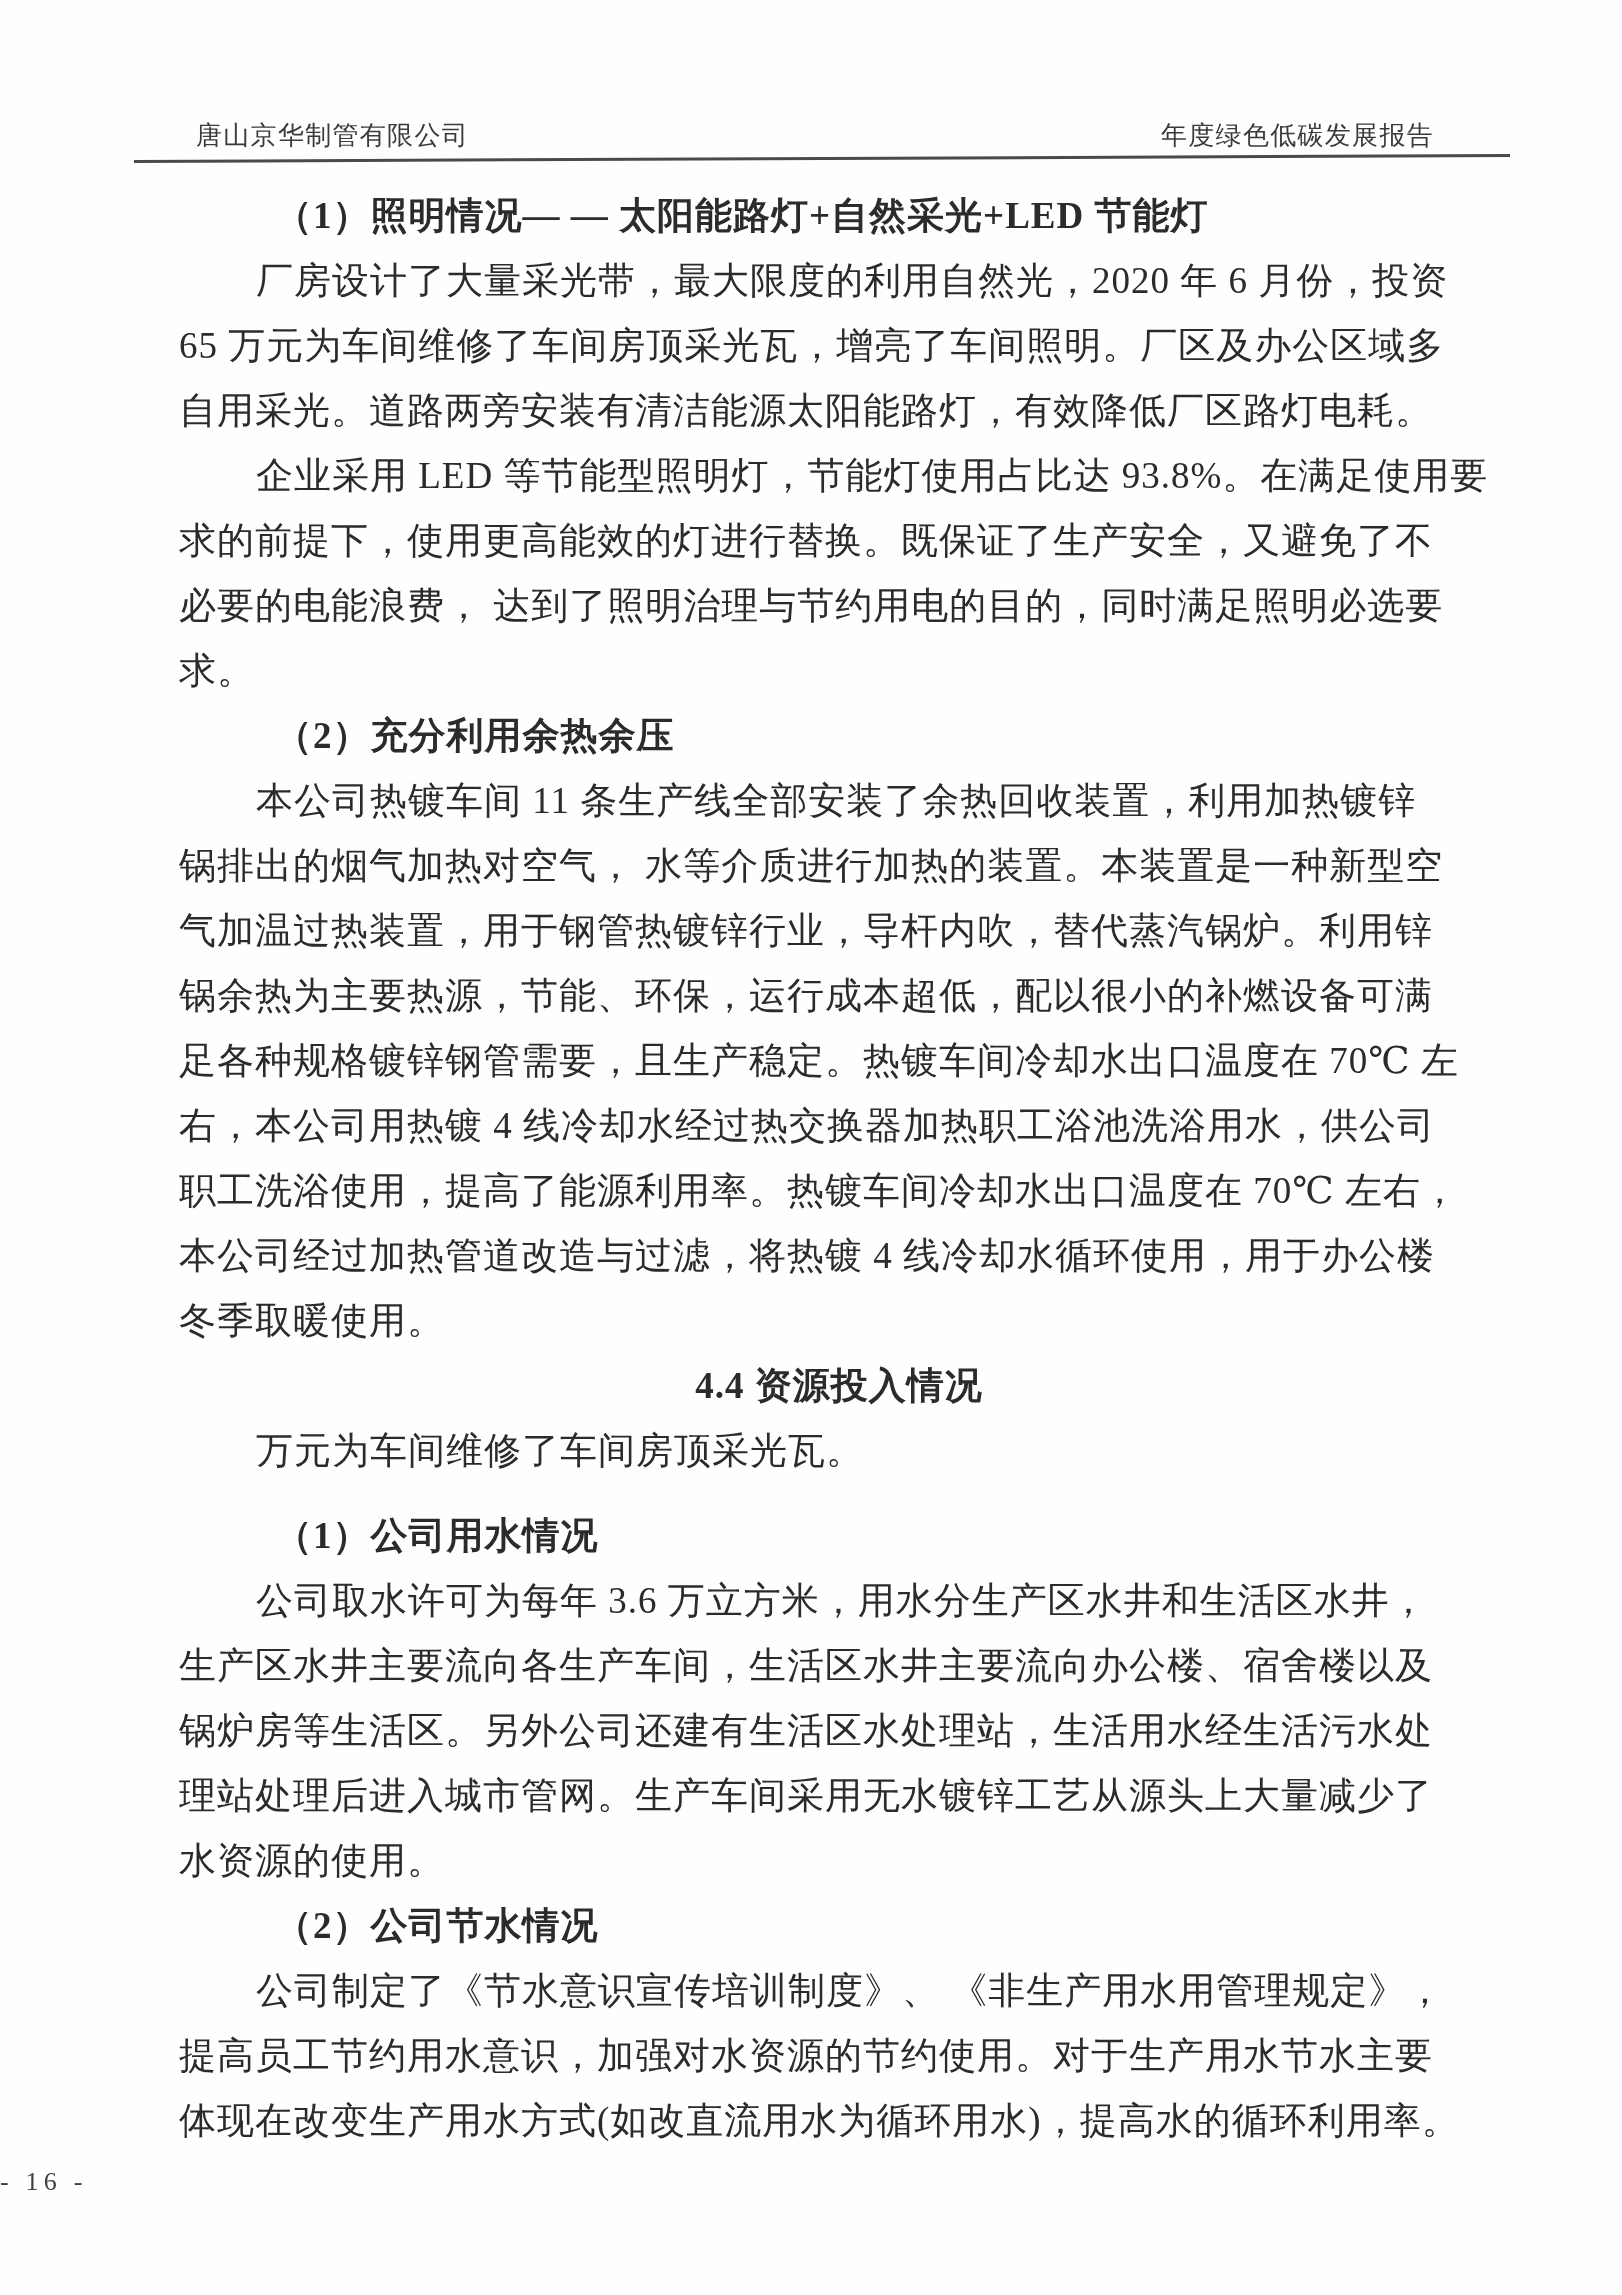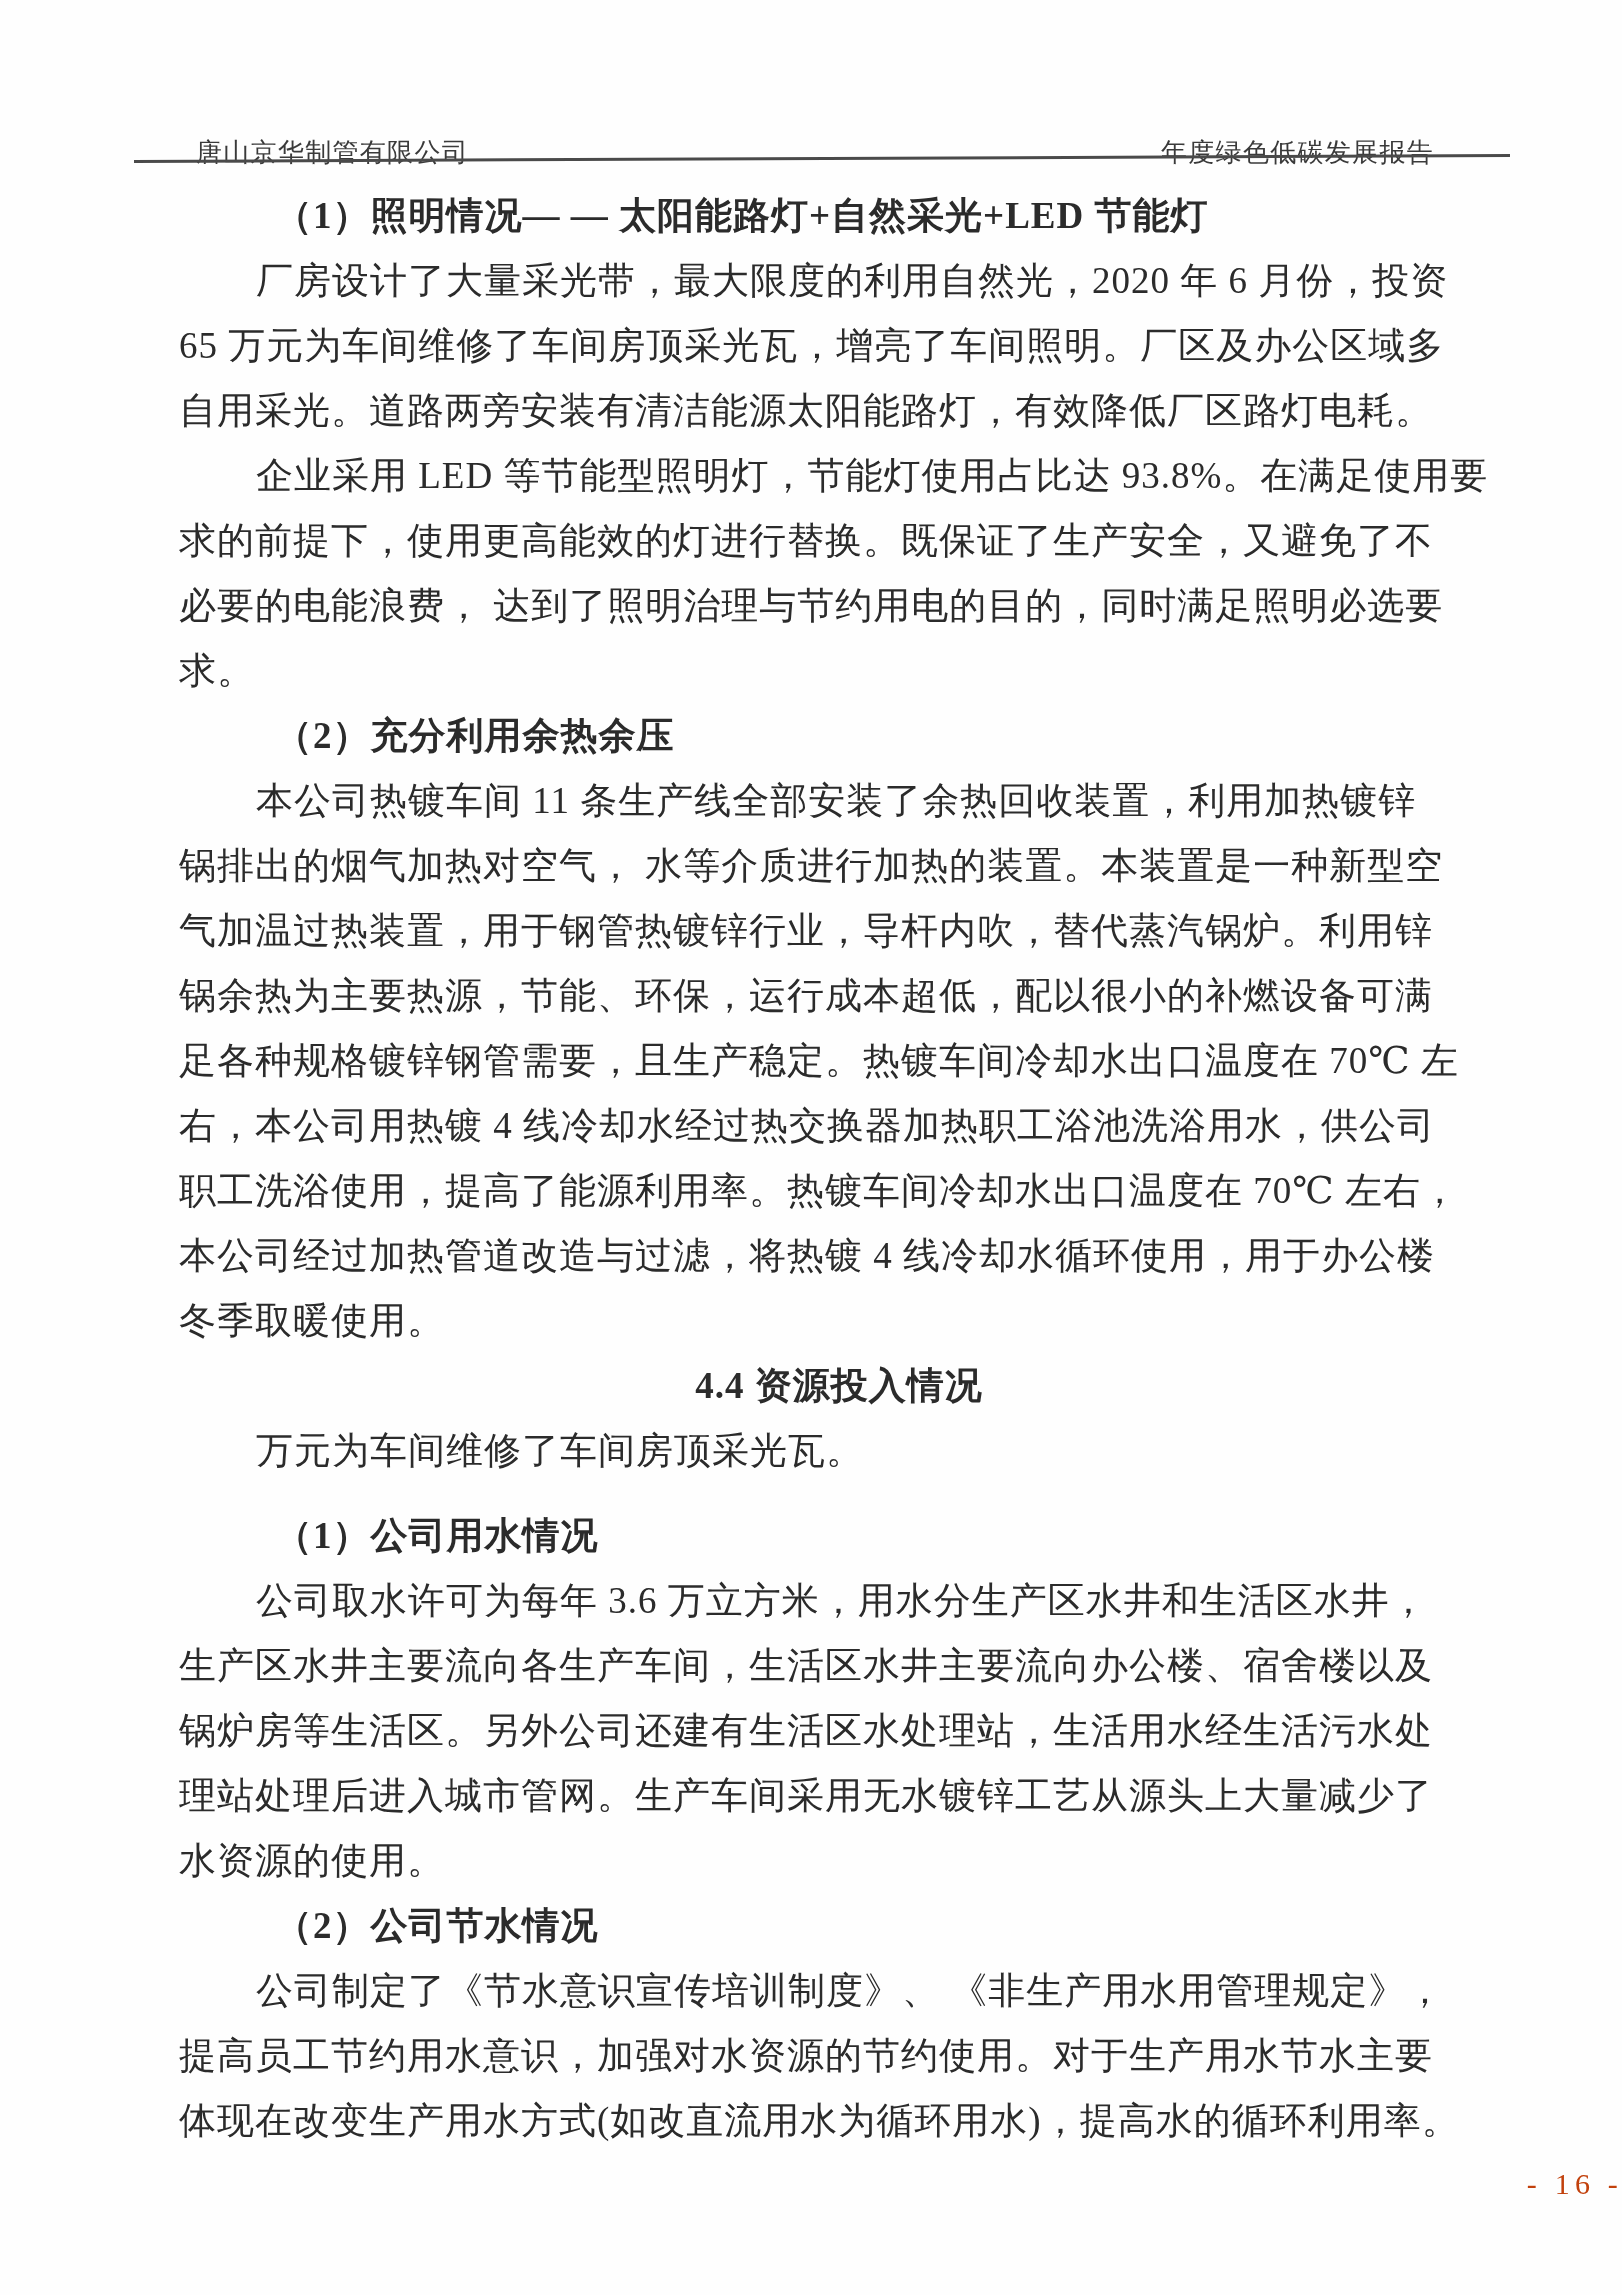--- a/index.html
+++ b/index.html
@@ -7,41 +7,41 @@
     position:relative;
     width:1623px;height:2295px;
     background:#fefefe;
     font-family:"Liberation Serif","DejaVu Serif",serif;
     color:#2b2b2b;
     overflow:hidden;
   }
   .hdr{
     position:absolute;top:118px;left:196px;right:189px;
     display:flex;justify-content:space-between;align-items:flex-end;
-    font-size:26px;color:#3a3a3a;letter-spacing:1.3px;margin-top:17px;
+    font-size:26px;color:#3a3a3a;letter-spacing:1.3px;
   }
   .rule{
     position:absolute;top:157px;left:134px;width:1376px;height:3.3px;
     background:#4a4a4a;transform:rotate(-0.25deg);
   }
   .content{
     position:absolute;top:183px;left:179px;width:1272px;
   }
   .ln{
     height:65px;line-height:65px;
     font-size:37px;letter-spacing:1px;white-space:nowrap;
   }
   .b{font-weight:bold;}
   .i1{padding-left:77px;}   
   .ih{padding-left:96px;}   
   .in{padding-left:48px;text-align:center;}    
   .gap{margin-top:19.6px;}
   .pageno{
     position:absolute;top:2167px;left:0;width:100%;
-    text-align:right;font-size:30px;letter-spacing:5.2px;color:#c2410c;
+    text-align:left;font-size:26px;letter-spacing:5.2px;color:#404040;
   }
 </style>
 </head>
 <body>
 
 <div class="page">
 
   <div class="hdr">
     <span>唐山京华制管有限公司</span>
     <span>年度绿色低碳发展报告</span>

